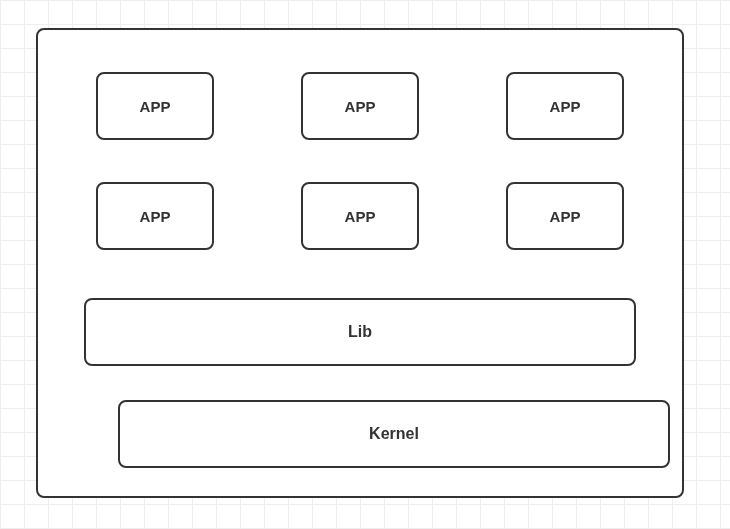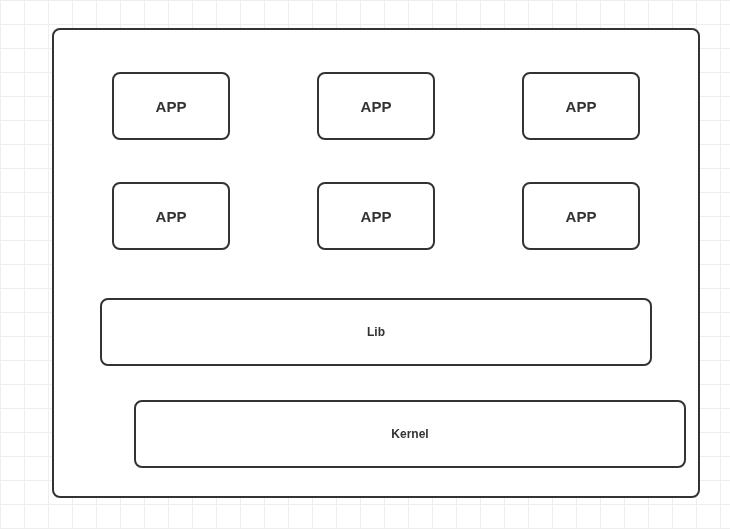--- a/index.html
+++ b/index.html
@@ -23,21 +23,21 @@
       height: 529px;
       background-image:
         linear-gradient(to right, #eeeeee 1px, transparent 1px),
         linear-gradient(to bottom, #eeeeee 1px, transparent 1px);
       background-size: 24px 24px;
       z-index: 0;
     }
     .outer-box {
       position: absolute;
       top: 28px;
-      left: 52px;
+      left: 36px;
       width: 648px;
       height: 470px;
       background: #ffffff;
       border: 2px solid #333333;
       border-radius: 8px;
       z-index: 1;
     }
     .app-row {
       position: absolute;
       left: 58px;
@@ -69,21 +69,21 @@
       left: 46px;
       width: 552px;
       height: 68px;
       border: 2px solid #333333;
       border-radius: 8px;
       background: #ffffff;
       display: flex;
       align-items: center;
       justify-content: center;
       font-weight: bold;
-      font-size: 12px;
+      font-size: 16px;
       color: #333333;
     }
     .lib-box {
       top: 268px;
     }
     .kernel-box {
       top: 370px;
       margin-left: 34px;
     }
   </style>

